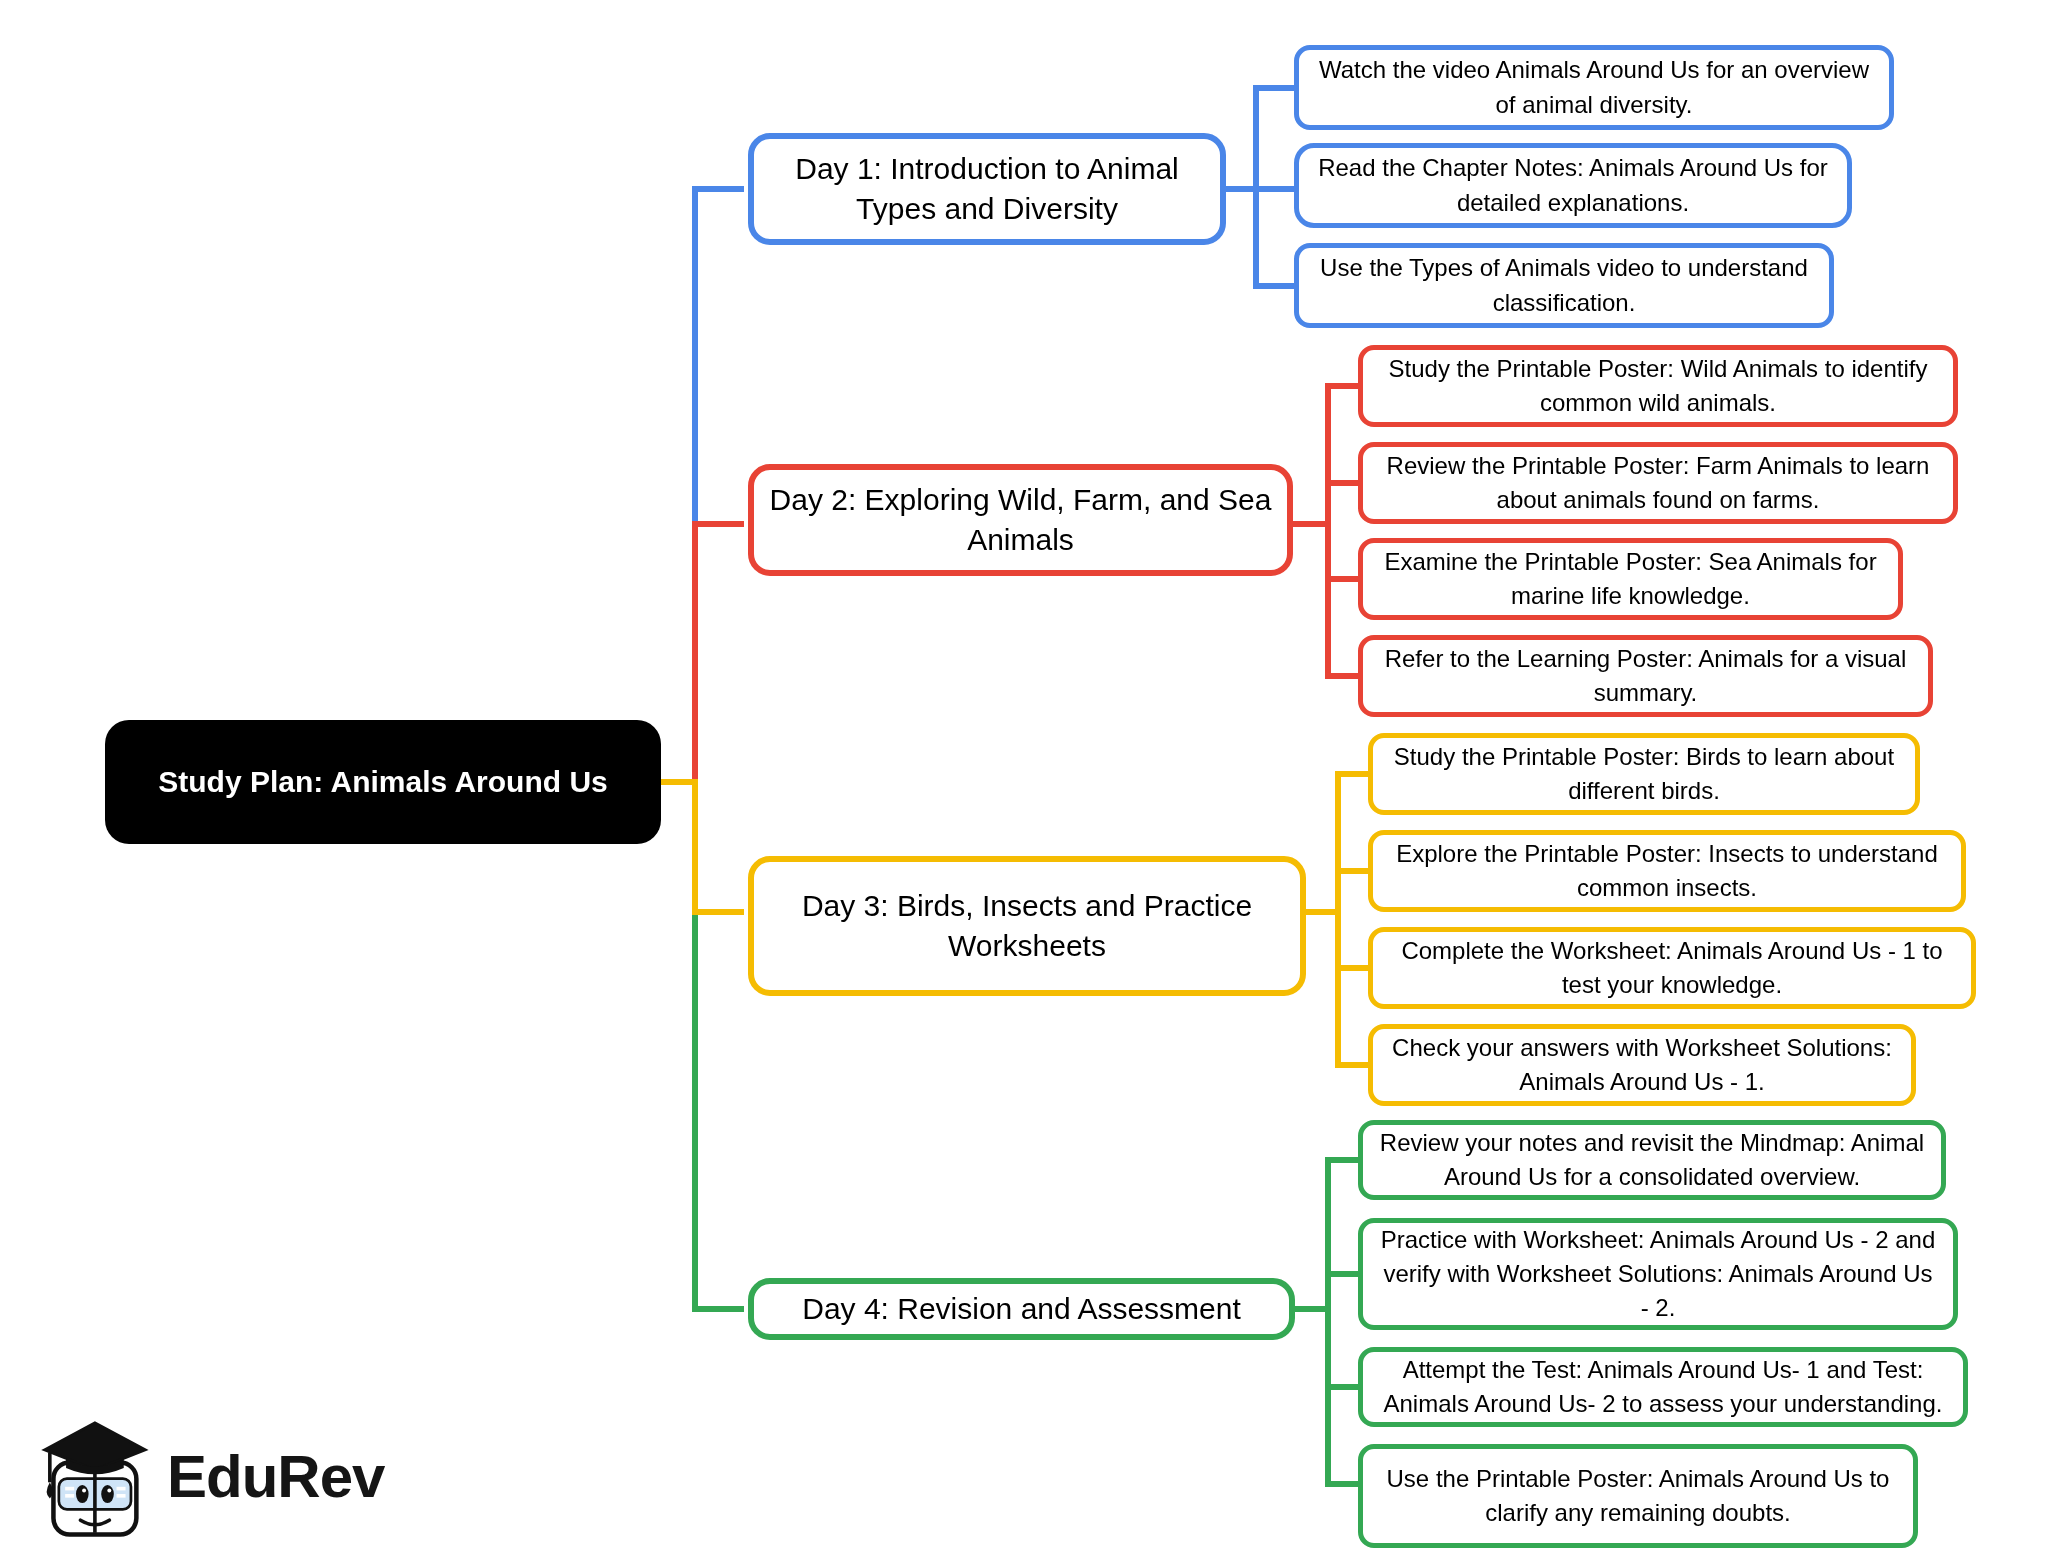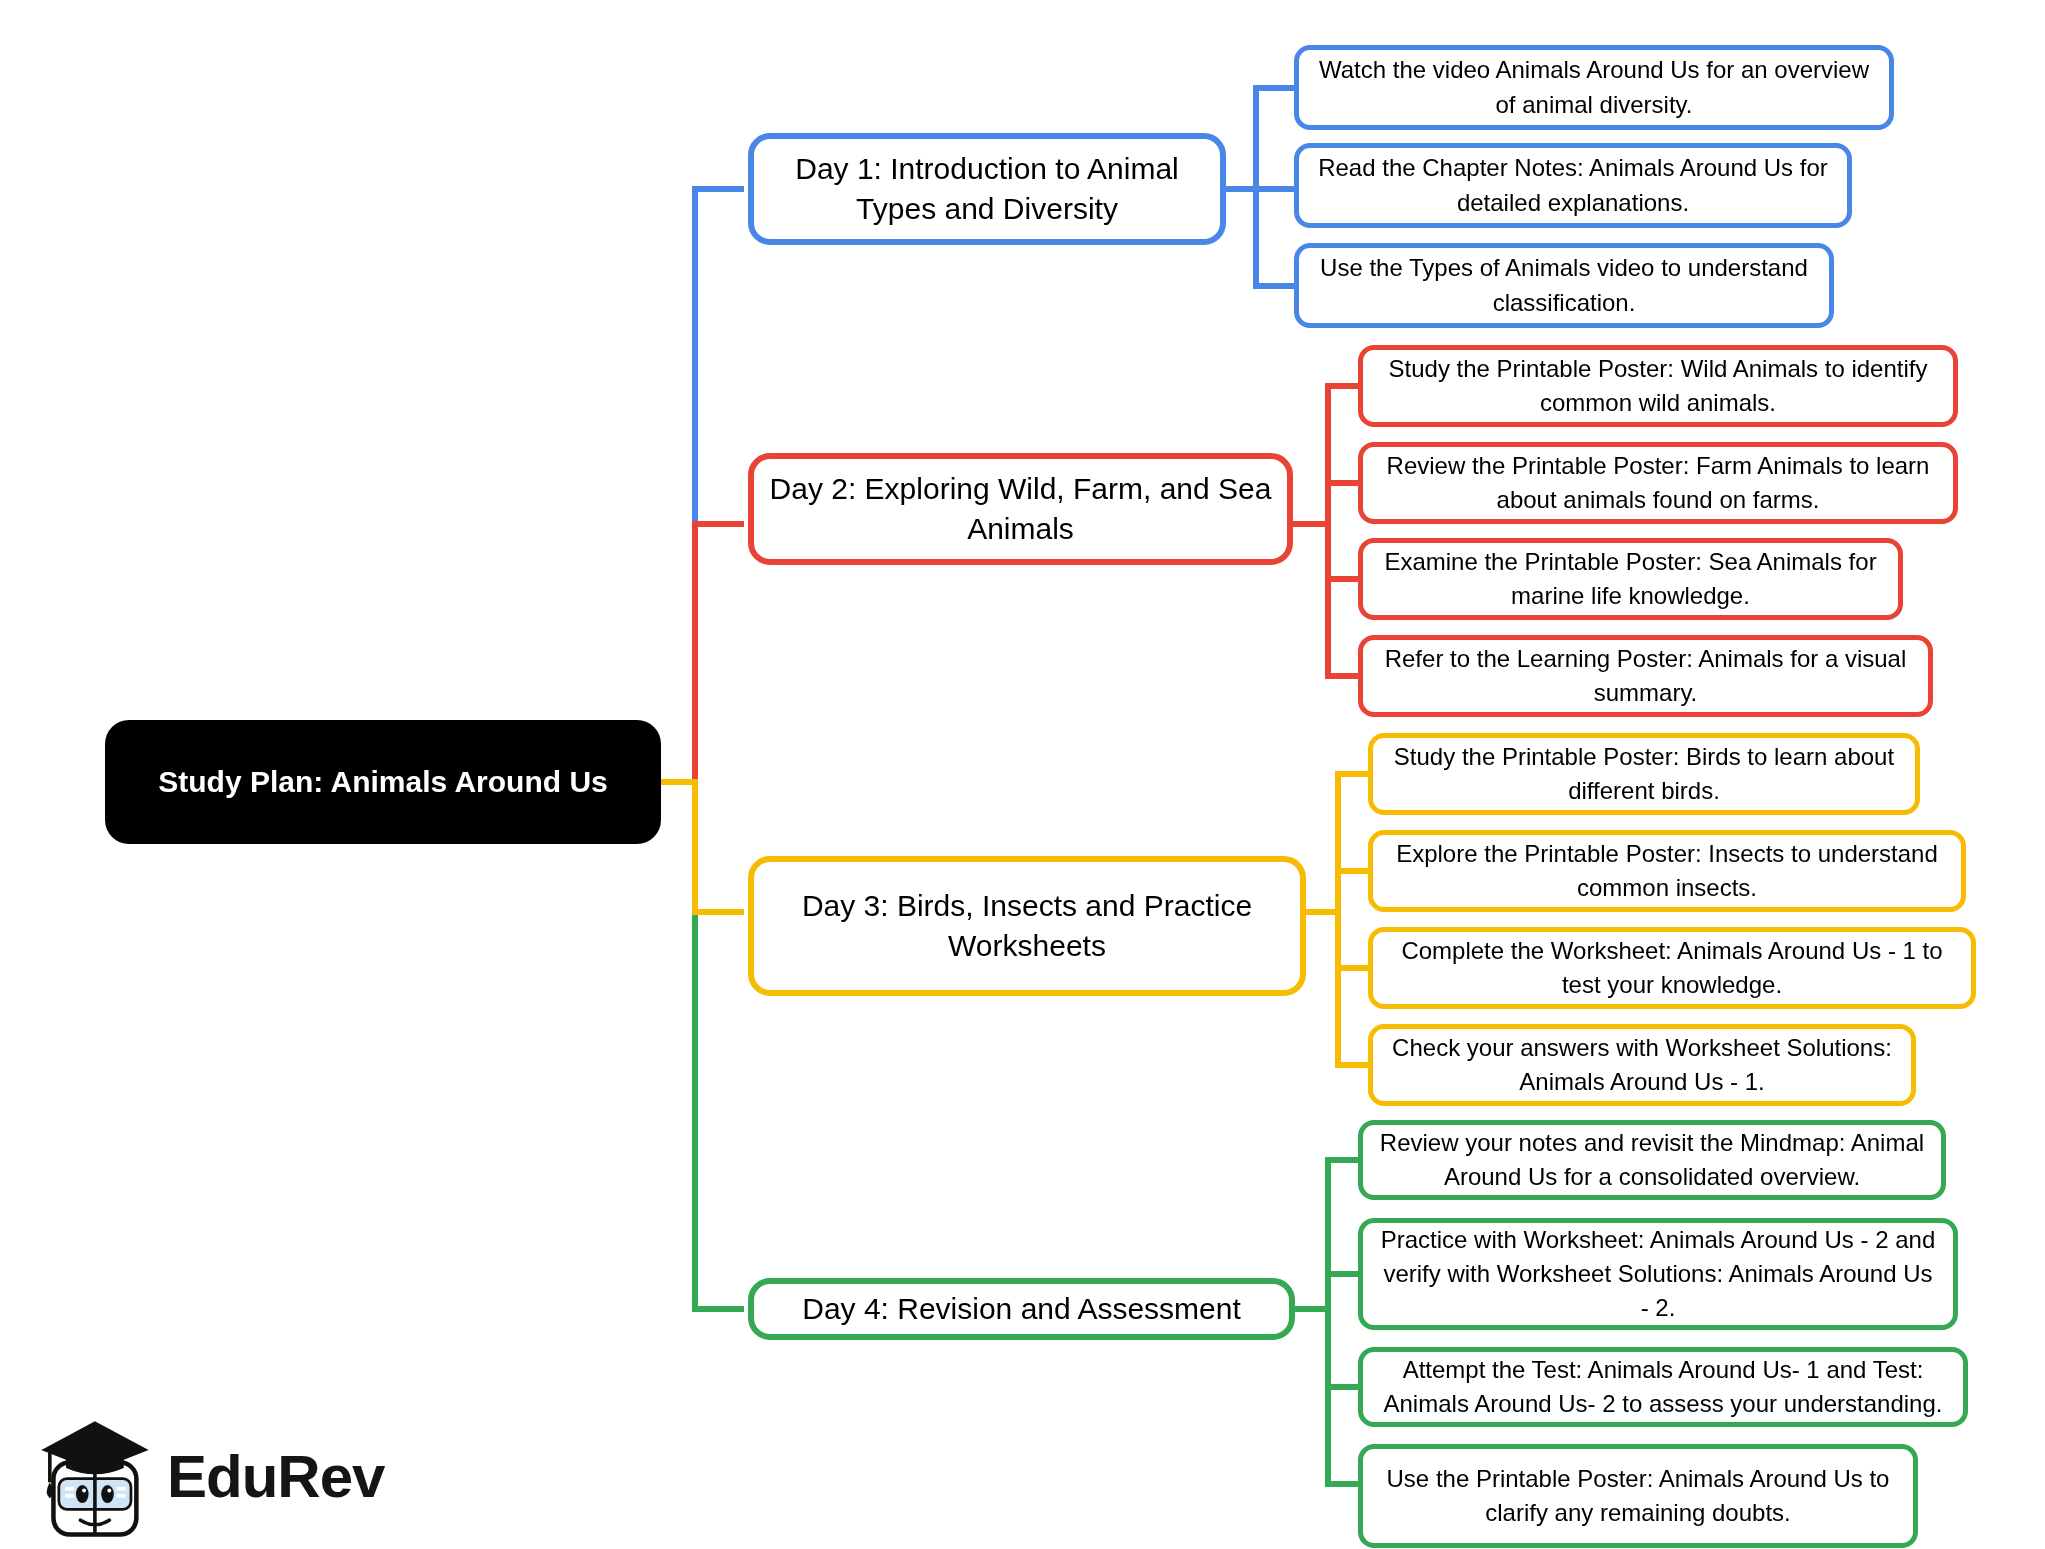--- a/index.html
+++ b/index.html
@@ -95,34 +95,34 @@
   <div class="line bg-green" style="left:1325px;top:1384px;width:37px;height:6px;"></div>
   <div class="line bg-green" style="left:1325px;top:1481px;width:37px;height:6px;"></div>
 
   <div class="node root-node" style="left:105px;top:720px;width:556px;height:124px;">
     <span>Study Plan: Animals Around Us</span>
   </div>
 
   <div class="node day-node bd-blue" style="left:740px;top:133px;width:478px;height:112px;">
     <span>Day 1: Introduction to Animal Types and Diversity</span>
   </div>
-  <div class="node day-node bd-red" style="left:740px;top:453px;width:545px;height:112px;justify-content:center;">
+  <div class="node day-node bd-red" style="left:740px;top:464px;width:545px;height:112px;justify-content:center;">
     <span>Day 2: Exploring Wild, Farm, and Sea Animals</span>
   </div>
   <div class="node day-node bd-yellow" style="left:740px;top:856px;width:558px;height:140px;">
     <span>Day 3: Birds, Insects and Practice Worksheets</span>
   </div>
   <div class="node day-node bd-green" style="left:740px;top:1278px;width:547px;height:62px;">
     <span>Day 4: Revision and Assessment</span>
   </div>
 
   <div class="node leaf-node bd-blue" style="left:1294px;top:45px;width:600px;height:85px;">
     <span>Watch the video Animals Around Us for an overview of animal diversity.</span>
   </div>
-  <div class="node leaf-node bd-blue" style="left:1294px;top:143px;width:558px;height:85px;">
+  <div class="node leaf-node bd-blue" style="left:1294px;top:143px;width:558px;height:85px;border-radius:20px;">
     <span>Read the Chapter Notes: Animals Around Us for detailed explanations.</span>
   </div>
   <div class="node leaf-node bd-blue" style="left:1294px;top:243px;width:540px;height:85px;">
     <span>Use the Types of Animals video to understand classification.</span>
   </div>
 
   <div class="node leaf-node bd-red" style="left:1358px;top:442px;width:600px;height:82px;">
     <span>Review the Printable Poster: Farm Animals to learn about animals found on farms.</span>
   </div>
   <div class="node leaf-node bd-red" style="left:1358px;top:345px;width:600px;height:82px;">

